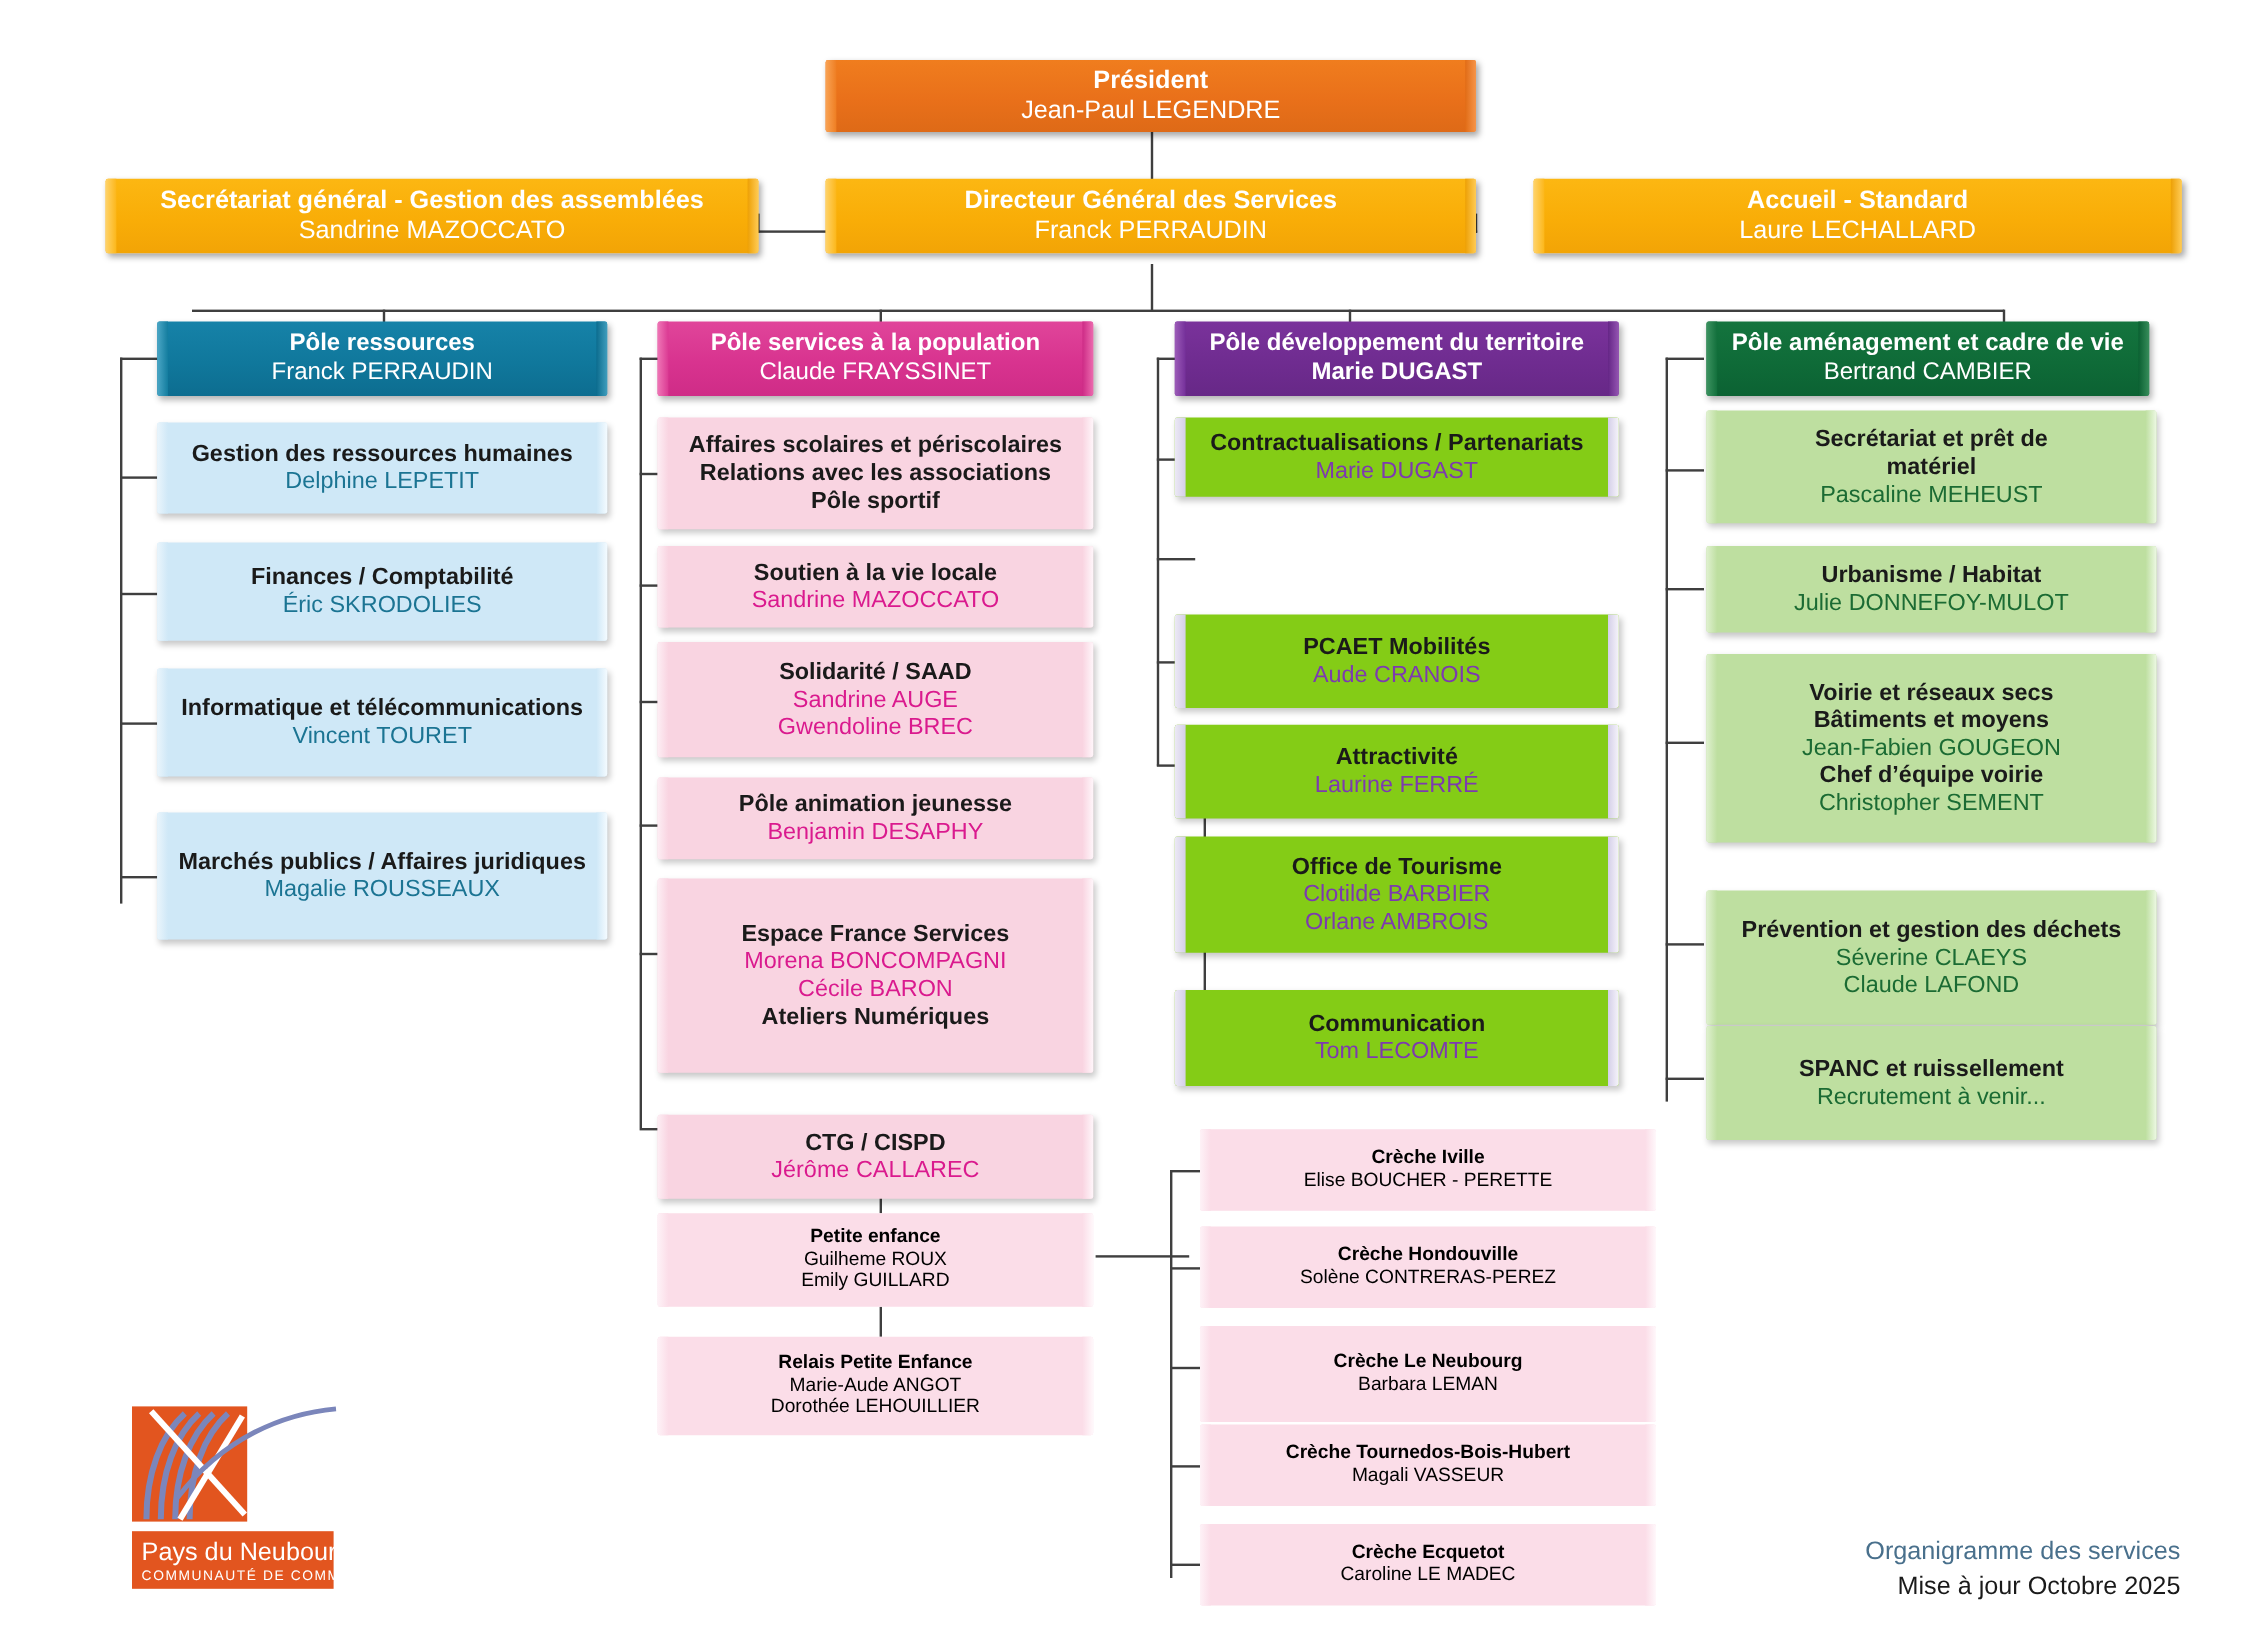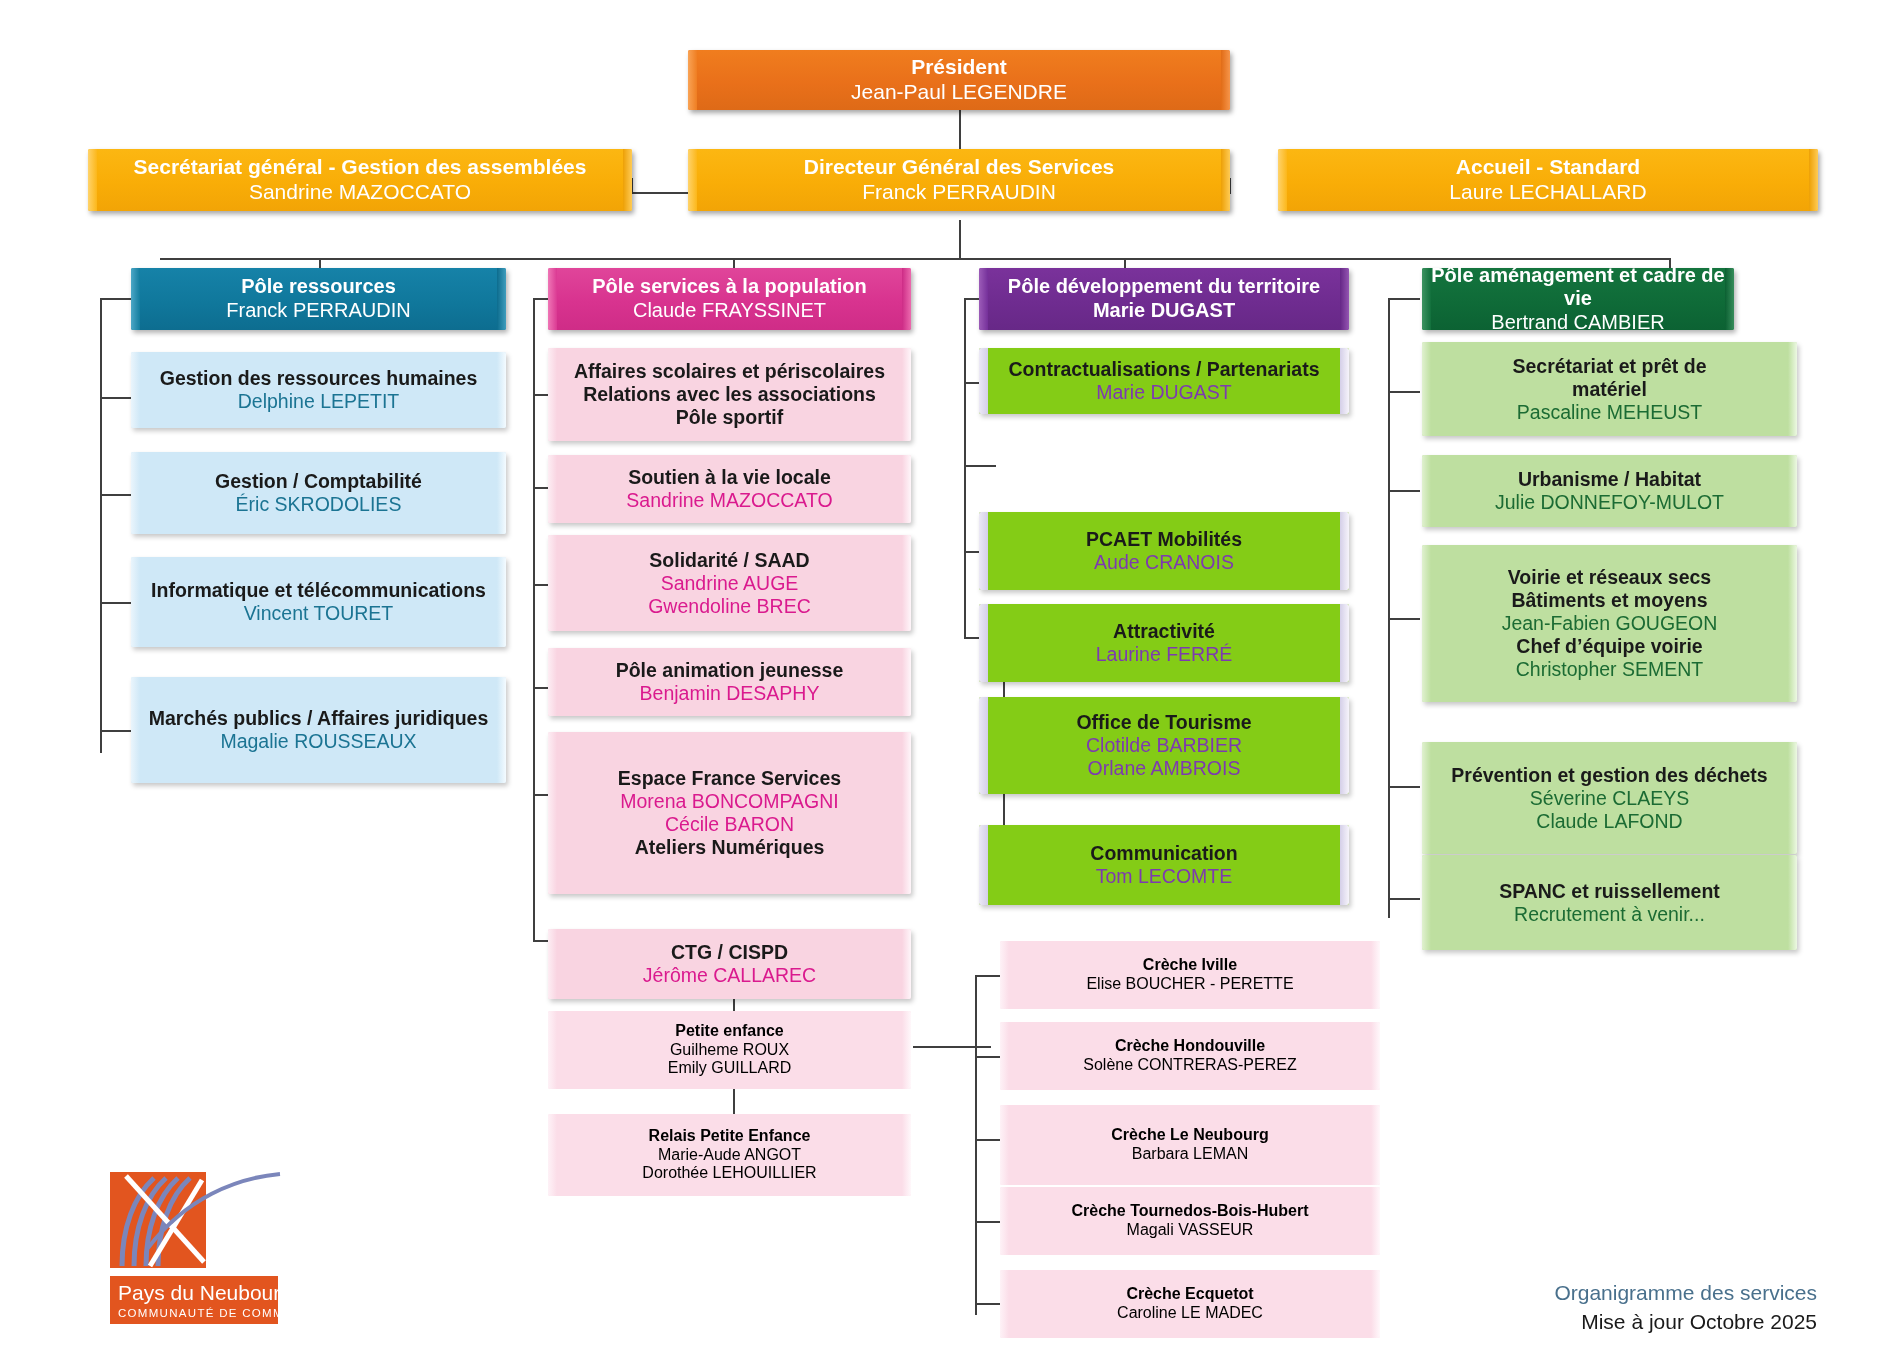--- a/index.html
+++ b/index.html
@@ -262,21 +262,21 @@
     <div class="title">Pôle ressources</div>
     <div class="person">Franck PERRAUDIN</div>
   </div>
 
   <div class="box bevel lv-blue" style="left:131px; top:352px; width:375px; height:76px;">
     <div class="title">Gestion des ressources humaines</div>
     <div class="person">Delphine LEPETIT</div>
   </div>
 
   <div class="box bevel lv-blue" style="left:131px; top:452px; width:375px; height:82px;">
-    <div class="title">Gestion  /  Comptabilité</div>
+    <div class="title">Finances  /  Comptabilité</div>
     <div class="person">Éric SKRODOLIES</div>
   </div>
 
   <div class="box bevel lv-blue" style="left:131px; top:557px; width:375px; height:90px;">
     <div class="title">Informatique et télécommunications</div>
     <div class="person">Vincent TOURET</div>
   </div>
 
   <div class="box bevel lv-blue" style="left:131px; top:677px; width:375px; height:106px;">
     <div class="title">Marchés publics / Affaires juridiques</div>
@@ -359,21 +359,21 @@
     <div class="title">Office de Tourisme</div>
     <div class="person">Clotilde BARBIER</div>
     <div class="person">Orlane AMBROIS</div>
   </div>
 
   <div class="box bevel lv-purple" style="left:979px; top:825px; width:370px; height:80px;">
     <div class="title">Communication</div>
     <div class="person">Tom LECOMTE</div>
   </div>
 
-  <div class="box bevel lv-green-head" style="left:1422px; top:268px; width:312px; height:62px;">
+  <div class="box bevel lv-green-head" style="left:1422px; top:268px; width:369px; height:62px;">
     <div class="title">Pôle aménagement et cadre de vie</div>
     <div class="person">Bertrand CAMBIER</div>
   </div>
 
   <div class="box bevel lv-green" style="left:1422px; top:342px; width:375px; height:94px;">
     <div class="title">Secrétariat et prêt de</div>
     <div class="title">matériel</div>
     <div class="person">Pascaline MEHEUST</div>
   </div>
 

